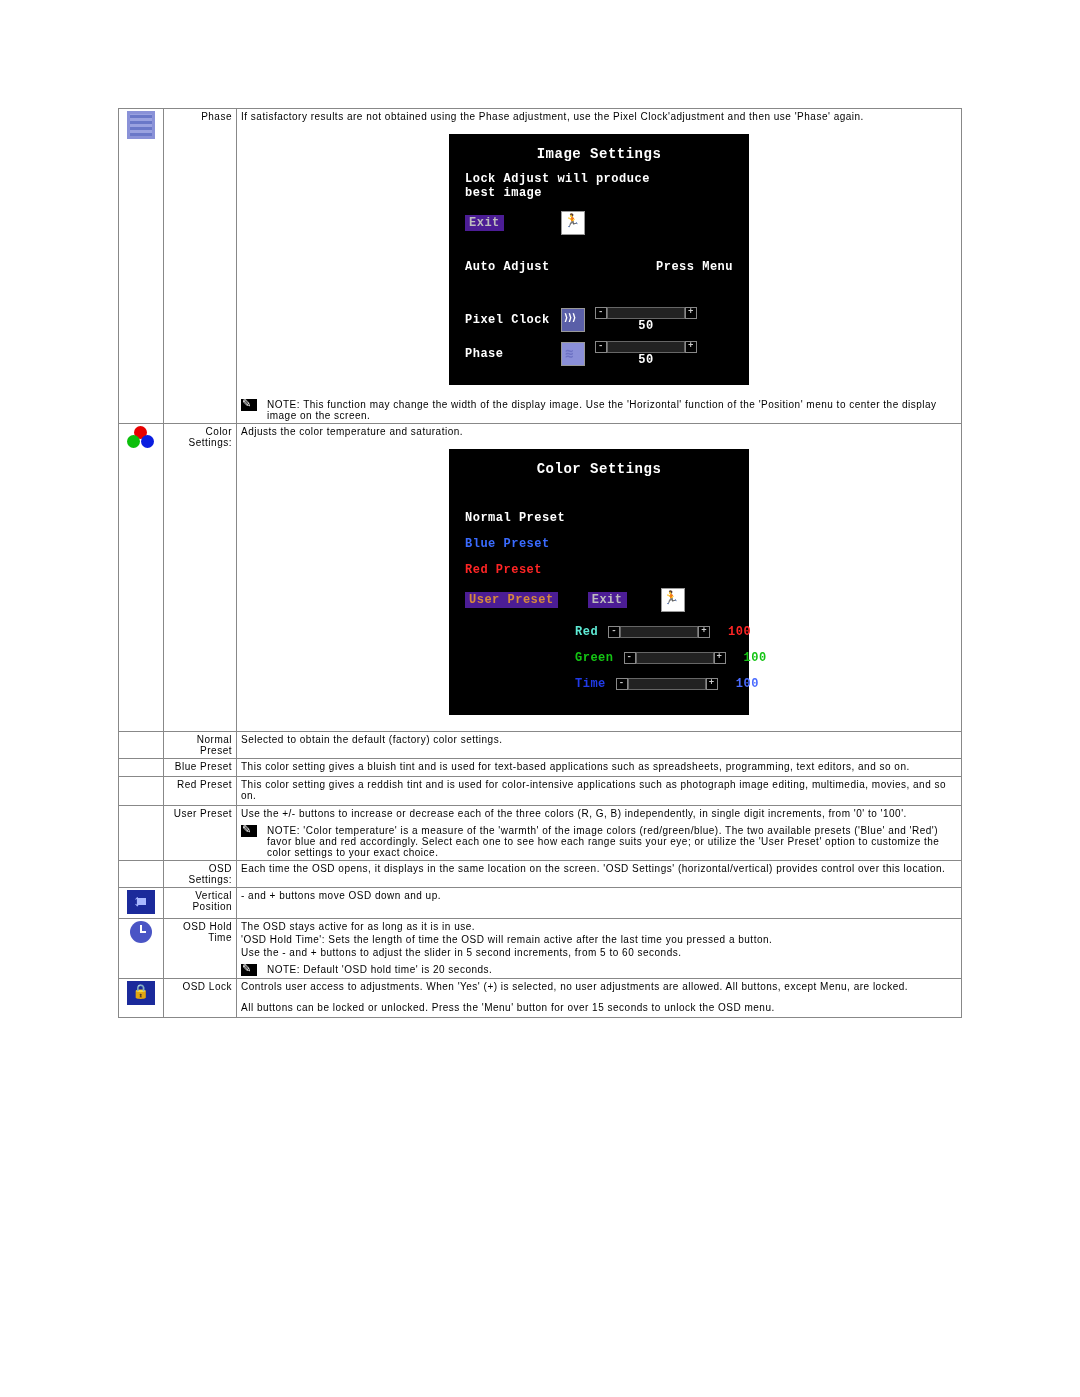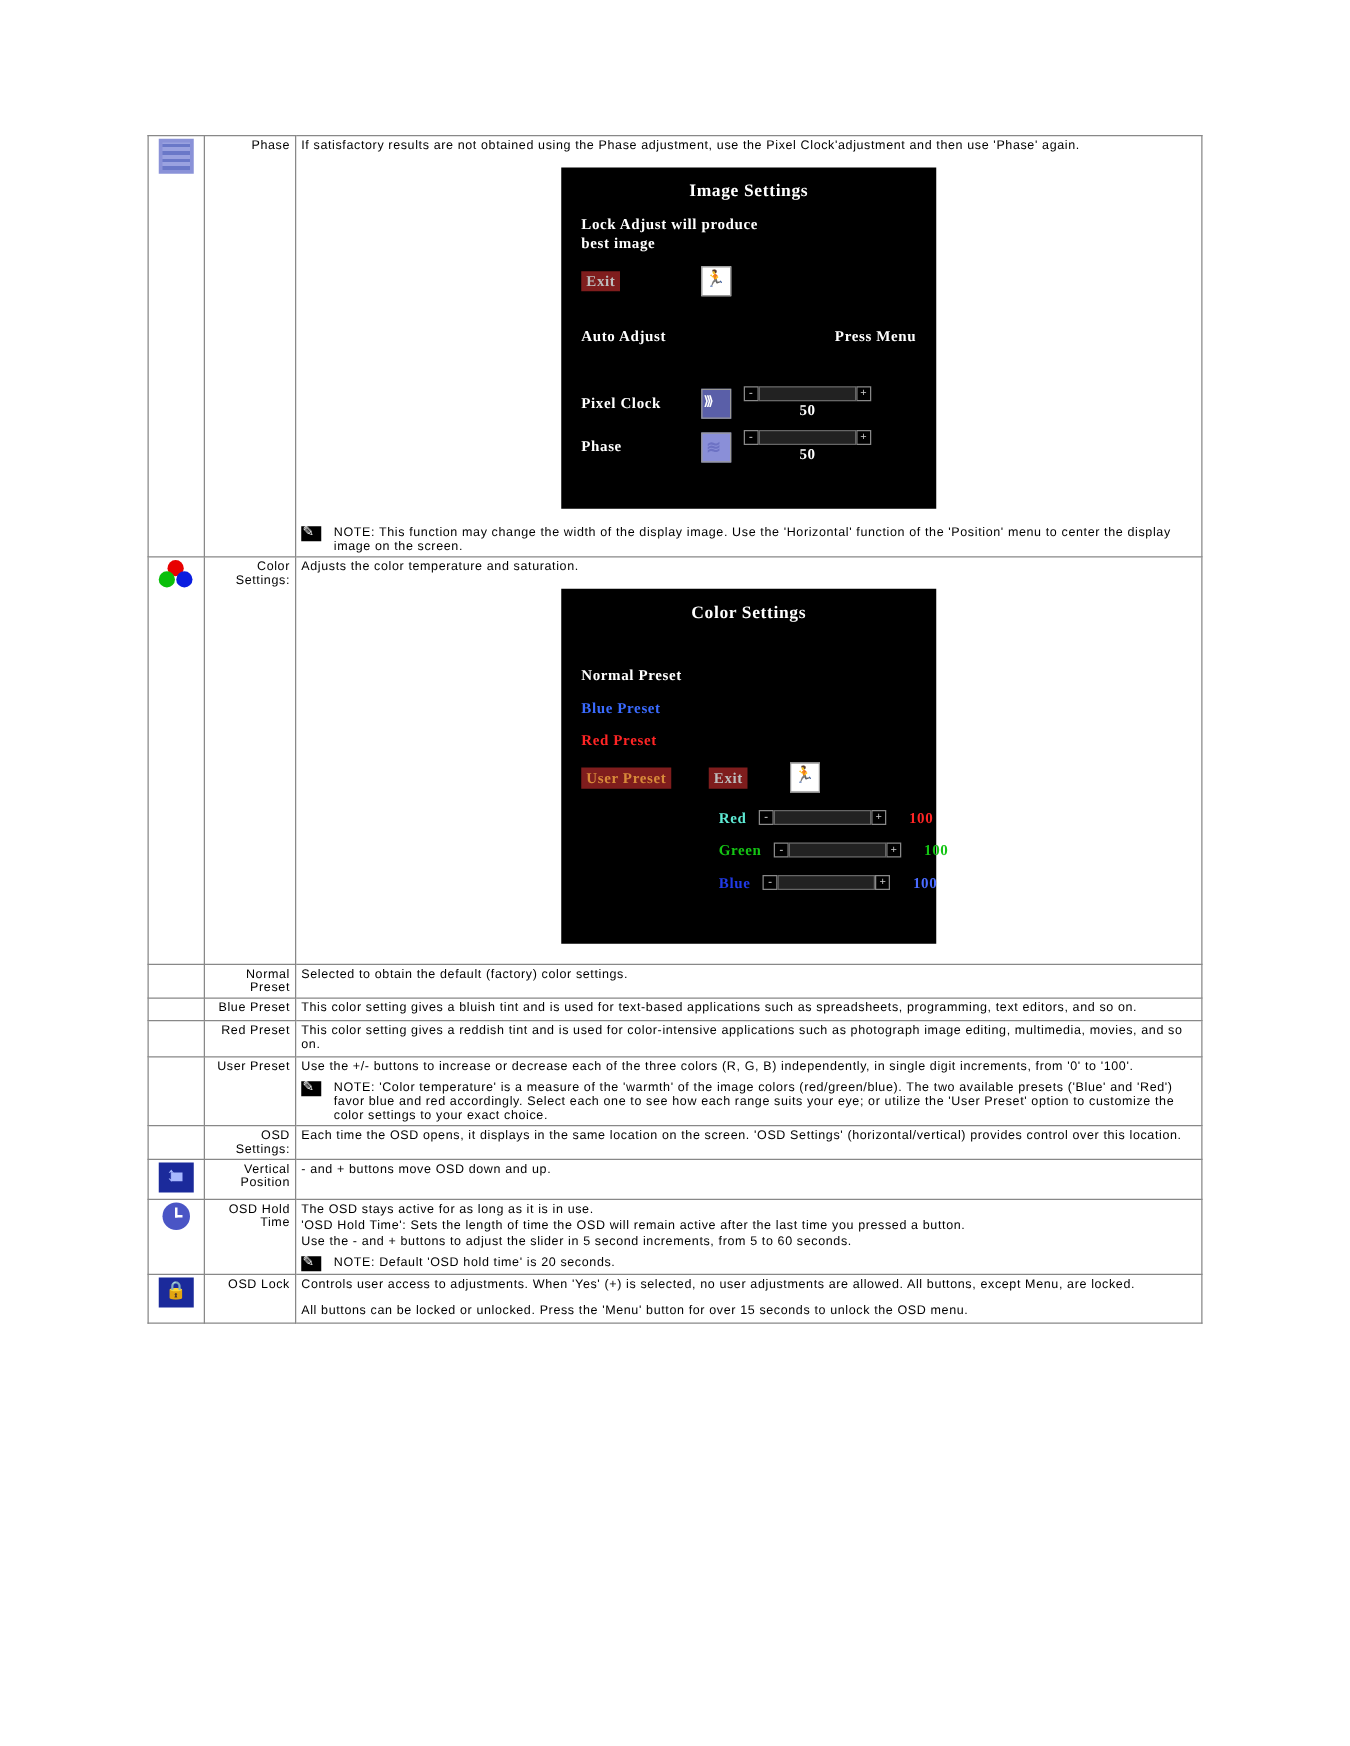--- a/index.html
+++ b/index.html
@@ -6,25 +6,25 @@
 .page{width:1080px;min-height:1397px;background:#fff;position:relative;padding:108px 118px 0 118px;box-sizing:border-box}
 table.main{border-collapse:collapse;width:100%;border:1px solid #888}
 table.main td{border:1px solid #888;vertical-align:top;padding:2px 4px;font-size:10px;letter-spacing:.5px}
 td.icon{width:36px;text-align:center;padding:4px 2px}
 td.label{width:64px;text-align:right;padding:2px 4px}
 td.desc{padding:2px 4px}
 .note-ic{width:16px;height:12px;background:#000;display:inline-block;position:relative;margin-right:6px;vertical-align:top;flex:0 0 auto}
 .note-ic:before{content:"";position:absolute;left:2px;top:2px;width:9px;height:7px;border-left:2px solid #fff;border-bottom:2px solid #fff;transform:rotate(-45deg);top:0px}
 .note-ic:before{content:"✎";color:#fff;position:absolute;left:1px;top:-2px;font-size:11px;transform:none;border:0}
 .note-row{display:flex;gap:4px;margin-top:6px}
-.osd{background:#000;width:300px;margin:12px auto 14px auto;padding:12px 16px 36px 16px;color:#fff;font-family:Liberation Serif, serif;font-size:12px;font-weight:bold;box-sizing:border-box}
+.osd{background:#000;width:300px;margin:12px auto 14px auto;padding:12px 16px 18px 16px;color:#fff;font-family:Liberation Mono, monospace;font-size:12px;font-weight:bold;box-sizing:border-box}
 .osd .title{background:#000;color:#fff;text-align:center;font-size:14px;padding:0 0 10px 0}
 .osd .row{display:flex;align-items:center;min-height:26px;gap:10px}
 .osd .lab{flex:0 0 86px}
-.osd .hl{background:#7f1d1d;color:#bdbdbd;padding:1px 4px}
+.osd .hl{background:#4c1d95;color:#bdbdbd;padding:1px 4px}
 .mini-ic{width:22px;height:22px;background:#fff;border:1px solid #999;display:inline-block;position:relative}
 .mini-ic.run:before{content:"🏃";position:absolute;left:2px;top:1px;font-size:13px;color:#1b2a9b}
 .mini-ic.wave{background:#5a5fa8}
 .mini-ic.wave:before{content:"⟩⟩⟩";color:#fff;position:absolute;left:1px;top:3px;font-size:10px;letter-spacing:-2px}
 .mini-ic.phase{background:#8a8fd8}
 .mini-ic.phase:before{content:"≋";color:#6d72c4;position:absolute;left:3px;top:2px;font-size:14px}
 .slider{display:flex;align-items:center;gap:0}
 .slider .btn{width:10px;height:10px;border:1px solid #888;background:#000;color:#ccc;font-size:9px;line-height:8px;text-align:center}
 .slider .track{width:76px;height:10px;background:#222;border:1px solid #666;position:relative}
 .slider .track .fill{height:100%;background:#616580}
@@ -151,21 +151,21 @@
         <span style="color:#14c414;width:48px">Green</span>
         <div class="slider">
                   <span class="btn">-</span>
                   <span class="track green"><span class="fill" style="width:100%"></span></span>
                   <span class="btn">+</span>
                 </div>
         <span style="color:#14c414;margin-left:8px">100</span>
       </div>
       <div class="row">
         <span style="flex:0 0 100px"></span>
-        <span style="color:#203ae8;width:48px">Blue</span>
+        <span style="color:#203ae8;width:48px">Time</span>
         <div class="slider">
                   <span class="btn">-</span>
                   <span class="track blue"><span class="fill" style="width:100%"></span></span>
                   <span class="btn">+</span>
                 </div>
         <span style="color:#4a6bff;margin-left:8px">100</span>
       </div>
     </div>
   </td>
 </tr>

